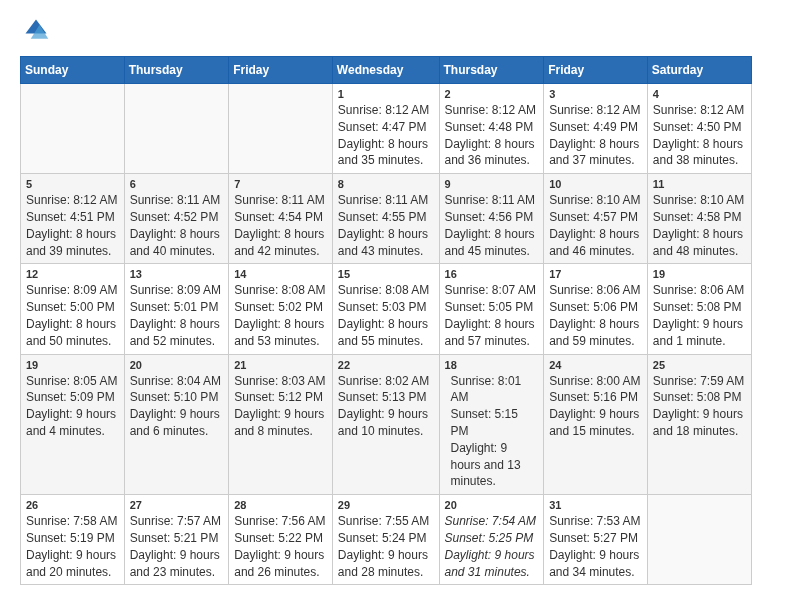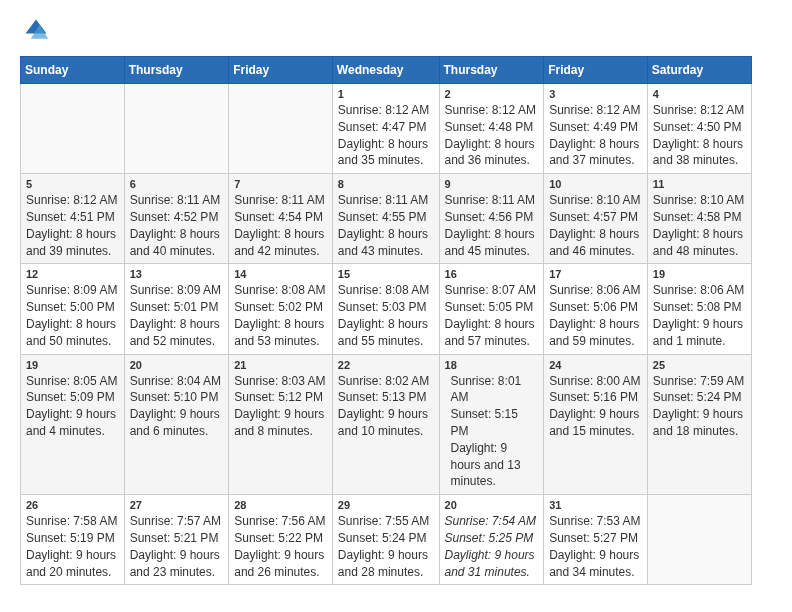--- a/index.html
+++ b/index.html
@@ -284,21 +284,21 @@
           </td>
           <td>
             <span class="day-number">24</span>
             <div class="day-info" style="white-space: pre-line;">Sunrise: 8:00 AM
 Sunset: 5:16 PM
 Daylight: 9 hours and 15 minutes.</div>
           </td>
           <td>
             <span class="day-number">25</span>
             <div class="day-info" style="white-space: pre-line;">Sunrise: 7:59 AM
-Sunset: 5:24 PM
+Sunset: 5:08 PM
 Daylight: 9 hours and 18 minutes.</div>
           </td>
         </tr>
         <tr>
           <td>
             <span class="day-number">26</span>
             <div class="day-info" style="white-space: pre-line;">Sunrise: 7:58 AM
 Sunset: 5:19 PM
 Daylight: 9 hours and 20 minutes.</div>
           </td>

